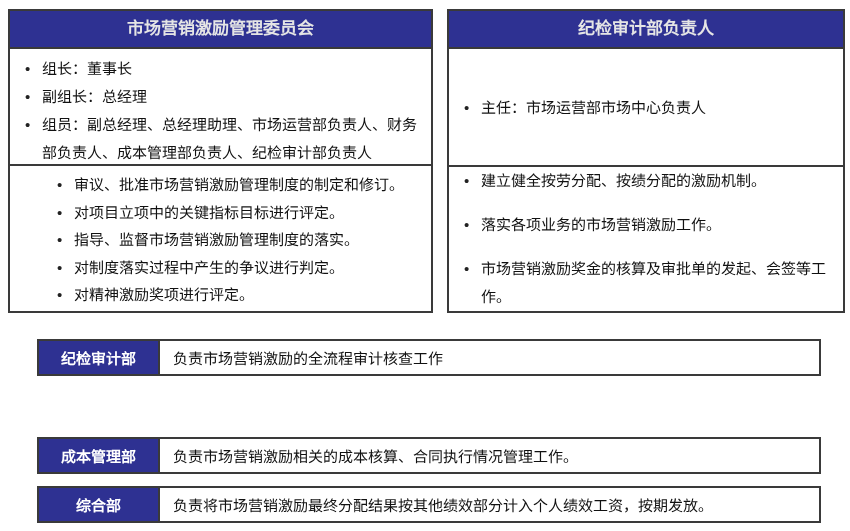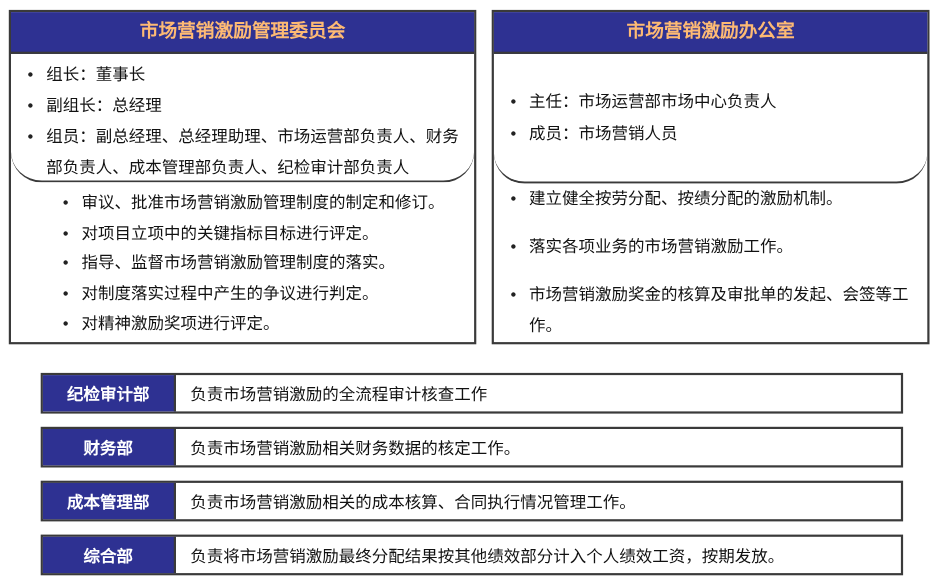--- a/index.html
+++ b/index.html
@@ -31,33 +31,32 @@
     flex-direction: column;
   }
   .org-box.committee { left: 8px;   width: 425px; }
   .org-box.office    { left: 447px; width: 398px; }
 
   .org-header {
     flex: none;
     height: 38px;
     background: var(--header-bg);
     border-bottom: 2px solid var(--border);
-    color: #fdba74;
+    color: #e5e5e5;
     font-weight: bold;
     font-size: 17px;
     line-height: 36px;
     text-align: center;
   }
 
   ul.org-section {
     list-style: none;
     margin: 0;
     padding: 6px 10px 0 8px;
     font-size: 15px;
-    border-radius: 28px;
   }
   .sec-divider { border-bottom: 2px solid var(--border); }
 
   li.bullet-item {
     position: relative;
     padding-left: 24px;
   }
   li.bullet-item::before {
     content: "\2022";
     position: absolute;
@@ -138,41 +137,36 @@
     <ul class="org-section sec-duty">
       <li class="bullet-item">审议、批准市场营销激励管理制度的制定和修订。</li>
       <li class="bullet-item">对项目立项中的关键指标目标进行评定。</li>
       <li class="bullet-item">指导、监督市场营销激励管理制度的落实。</li>
       <li class="bullet-item">对制度落实过程中产生的争议进行判定。</li>
       <li class="bullet-item">对精神激励奖项进行评定。</li>
     </ul>
   </div>
 
   <div class="org-box office">
-    <div class="org-header">市场营销激励办公室</div>
+    <div class="org-header">纪检审计部负责人</div>
     <ul class="org-section sec-comp sec-divider">
       <li class="bullet-item">主任：市场运营部市场中心负责人</li>
-      <li class="bullet-item">成员：市场营销人员</li>
     </ul>
     <ul class="org-section sec-duty">
       <li class="bullet-item">建立健全按劳分配、按绩分配的激励机制。</li>
       <li class="bullet-item">落实各项业务的市场营销激励工作。</li>
       <li class="bullet-item">市场营销激励奖金的核算及审批单的发起、会签等工作。</li>
     </ul>
   </div>
 
   <div class="dept-row r1">
     <div class="dept-name">纪检审计部</div>
     <div class="dept-desc">负责市场营销激励的全流程审计核查工作</div>
   </div>
 
-  <div class="dept-row r2">
-    <div class="dept-name">财务部</div>
-    <div class="dept-desc">负责市场营销激励相关财务数据的核定工作。</div>
-  </div>
 
   <div class="dept-row r3">
     <div class="dept-name">成本管理部</div>
     <div class="dept-desc">负责市场营销激励相关的成本核算、合同执行情况管理工作。</div>
   </div>
 
   <div class="dept-row r4">
     <div class="dept-name">综合部</div>
     <div class="dept-desc">负责将市场营销激励最终分配结果按其他绩效部分计入个人绩效工资，按期发放。</div>
   </div>

